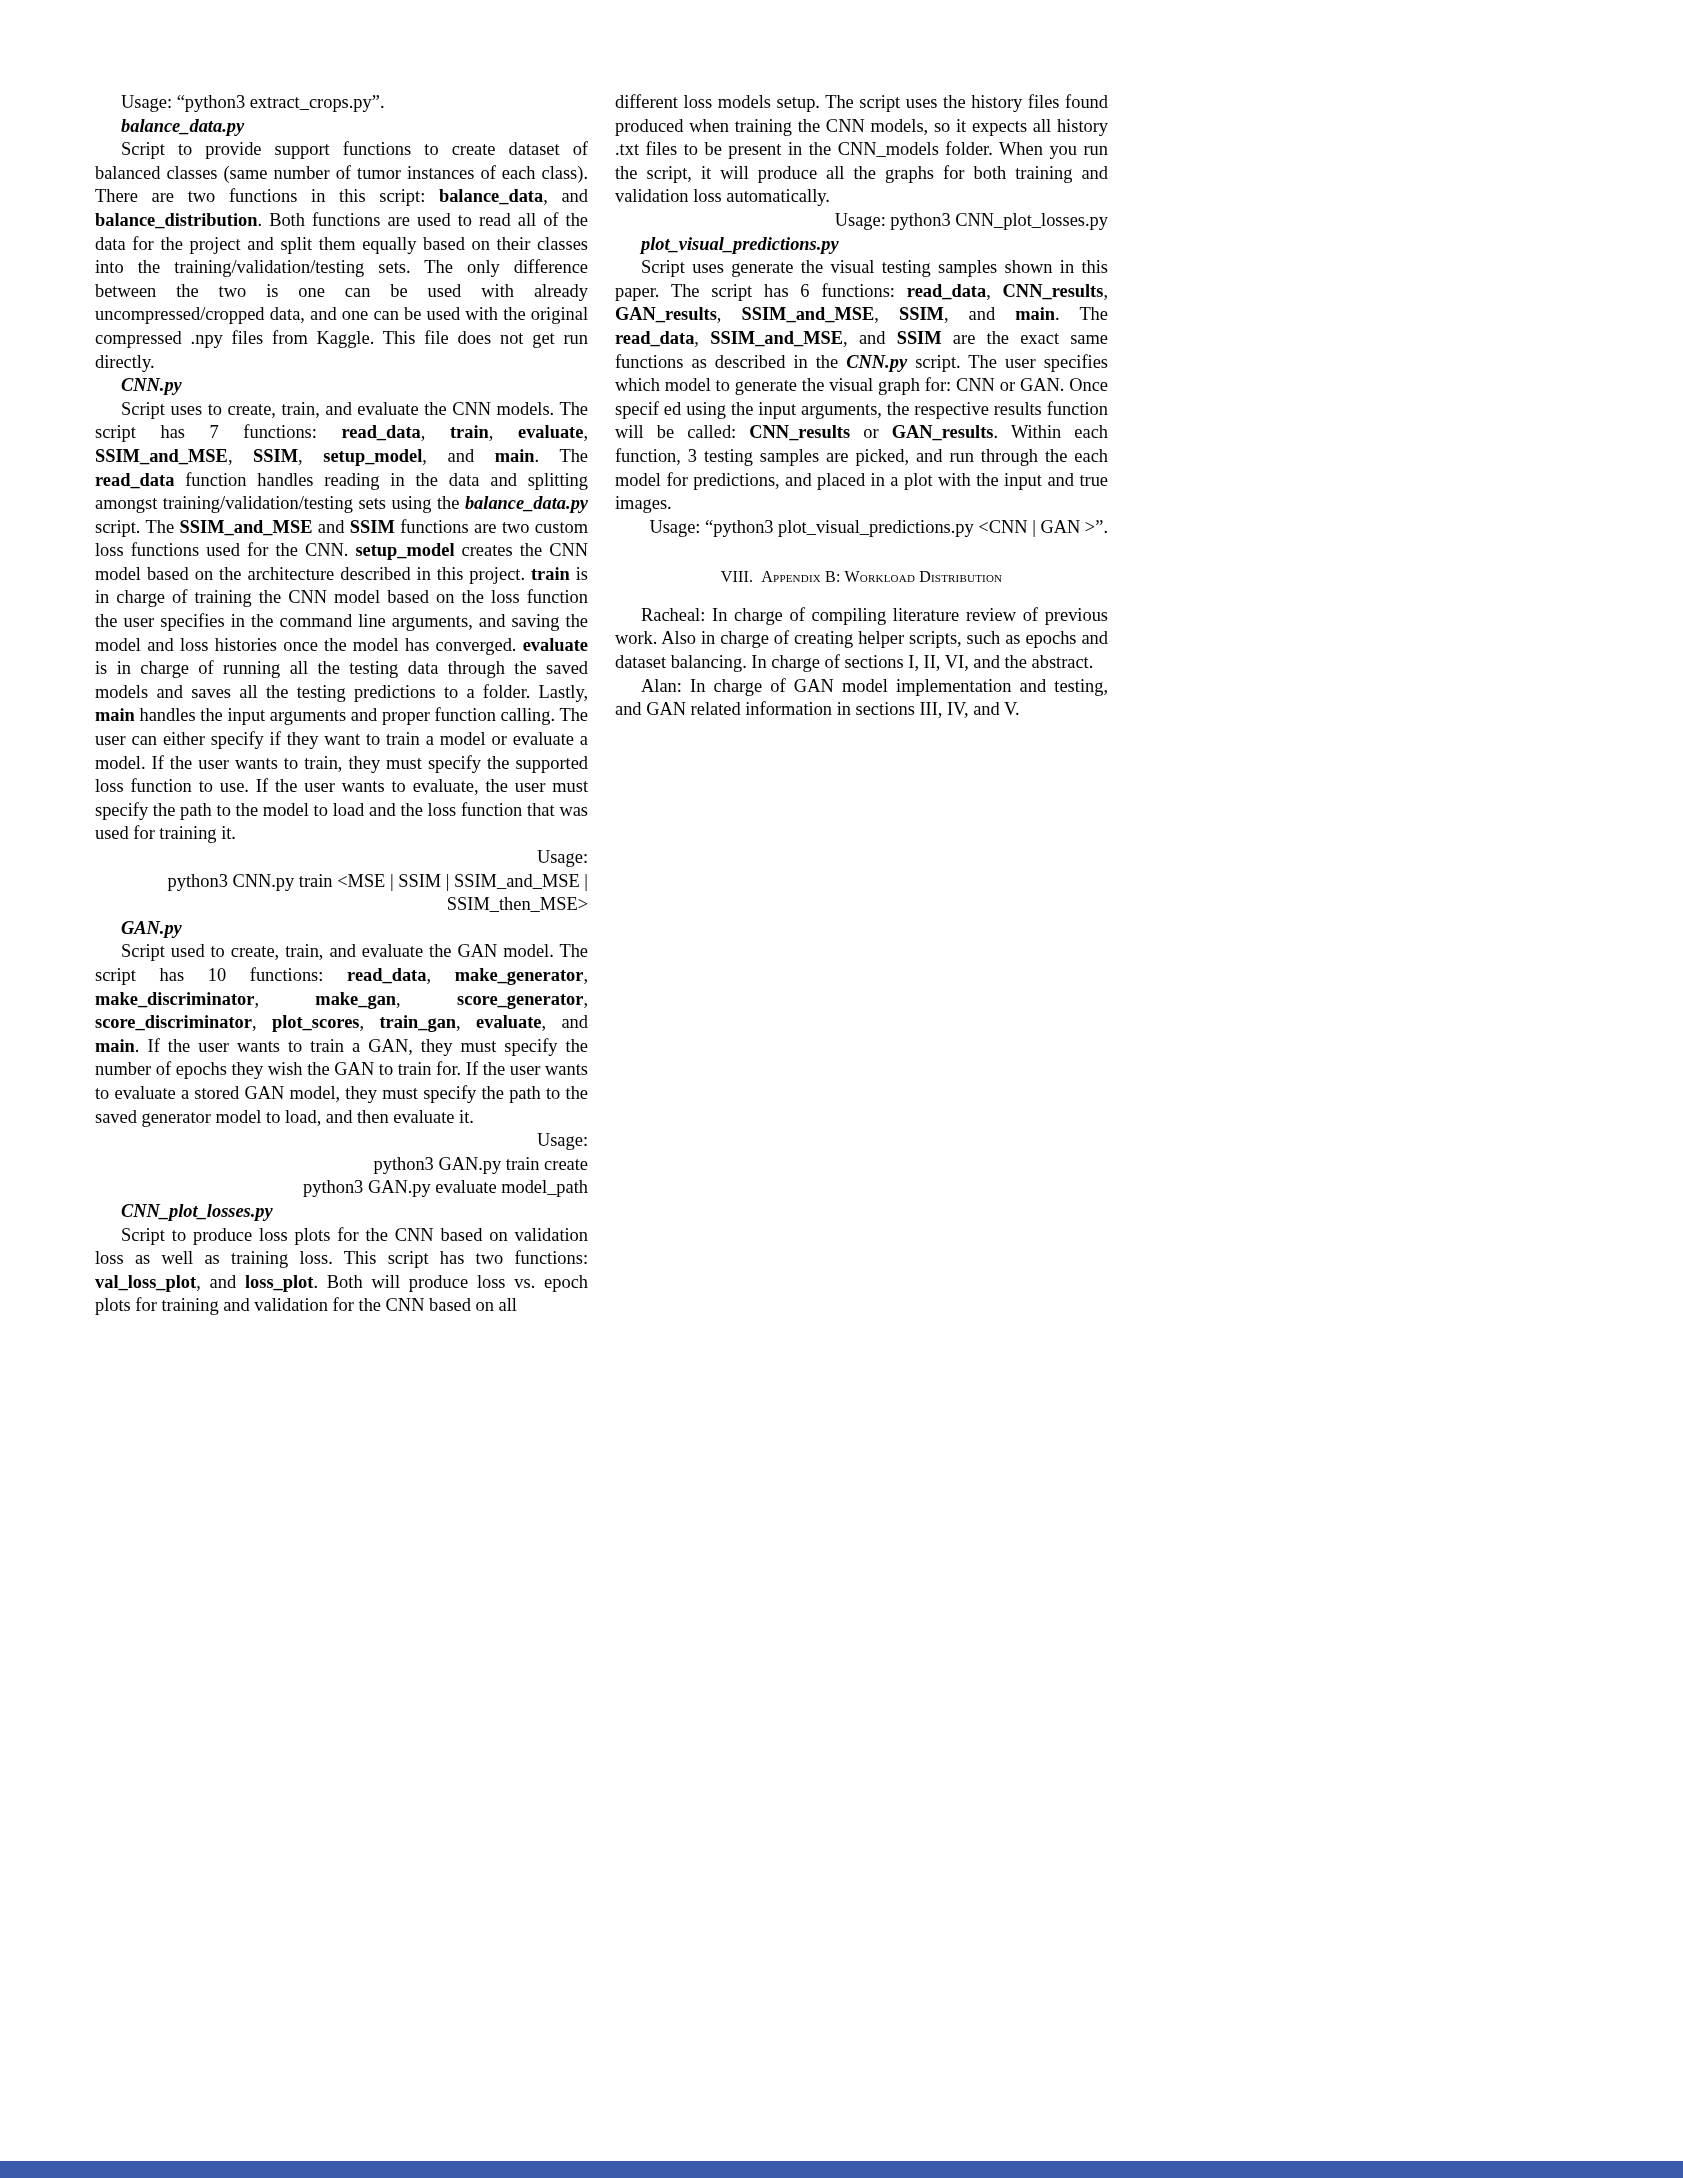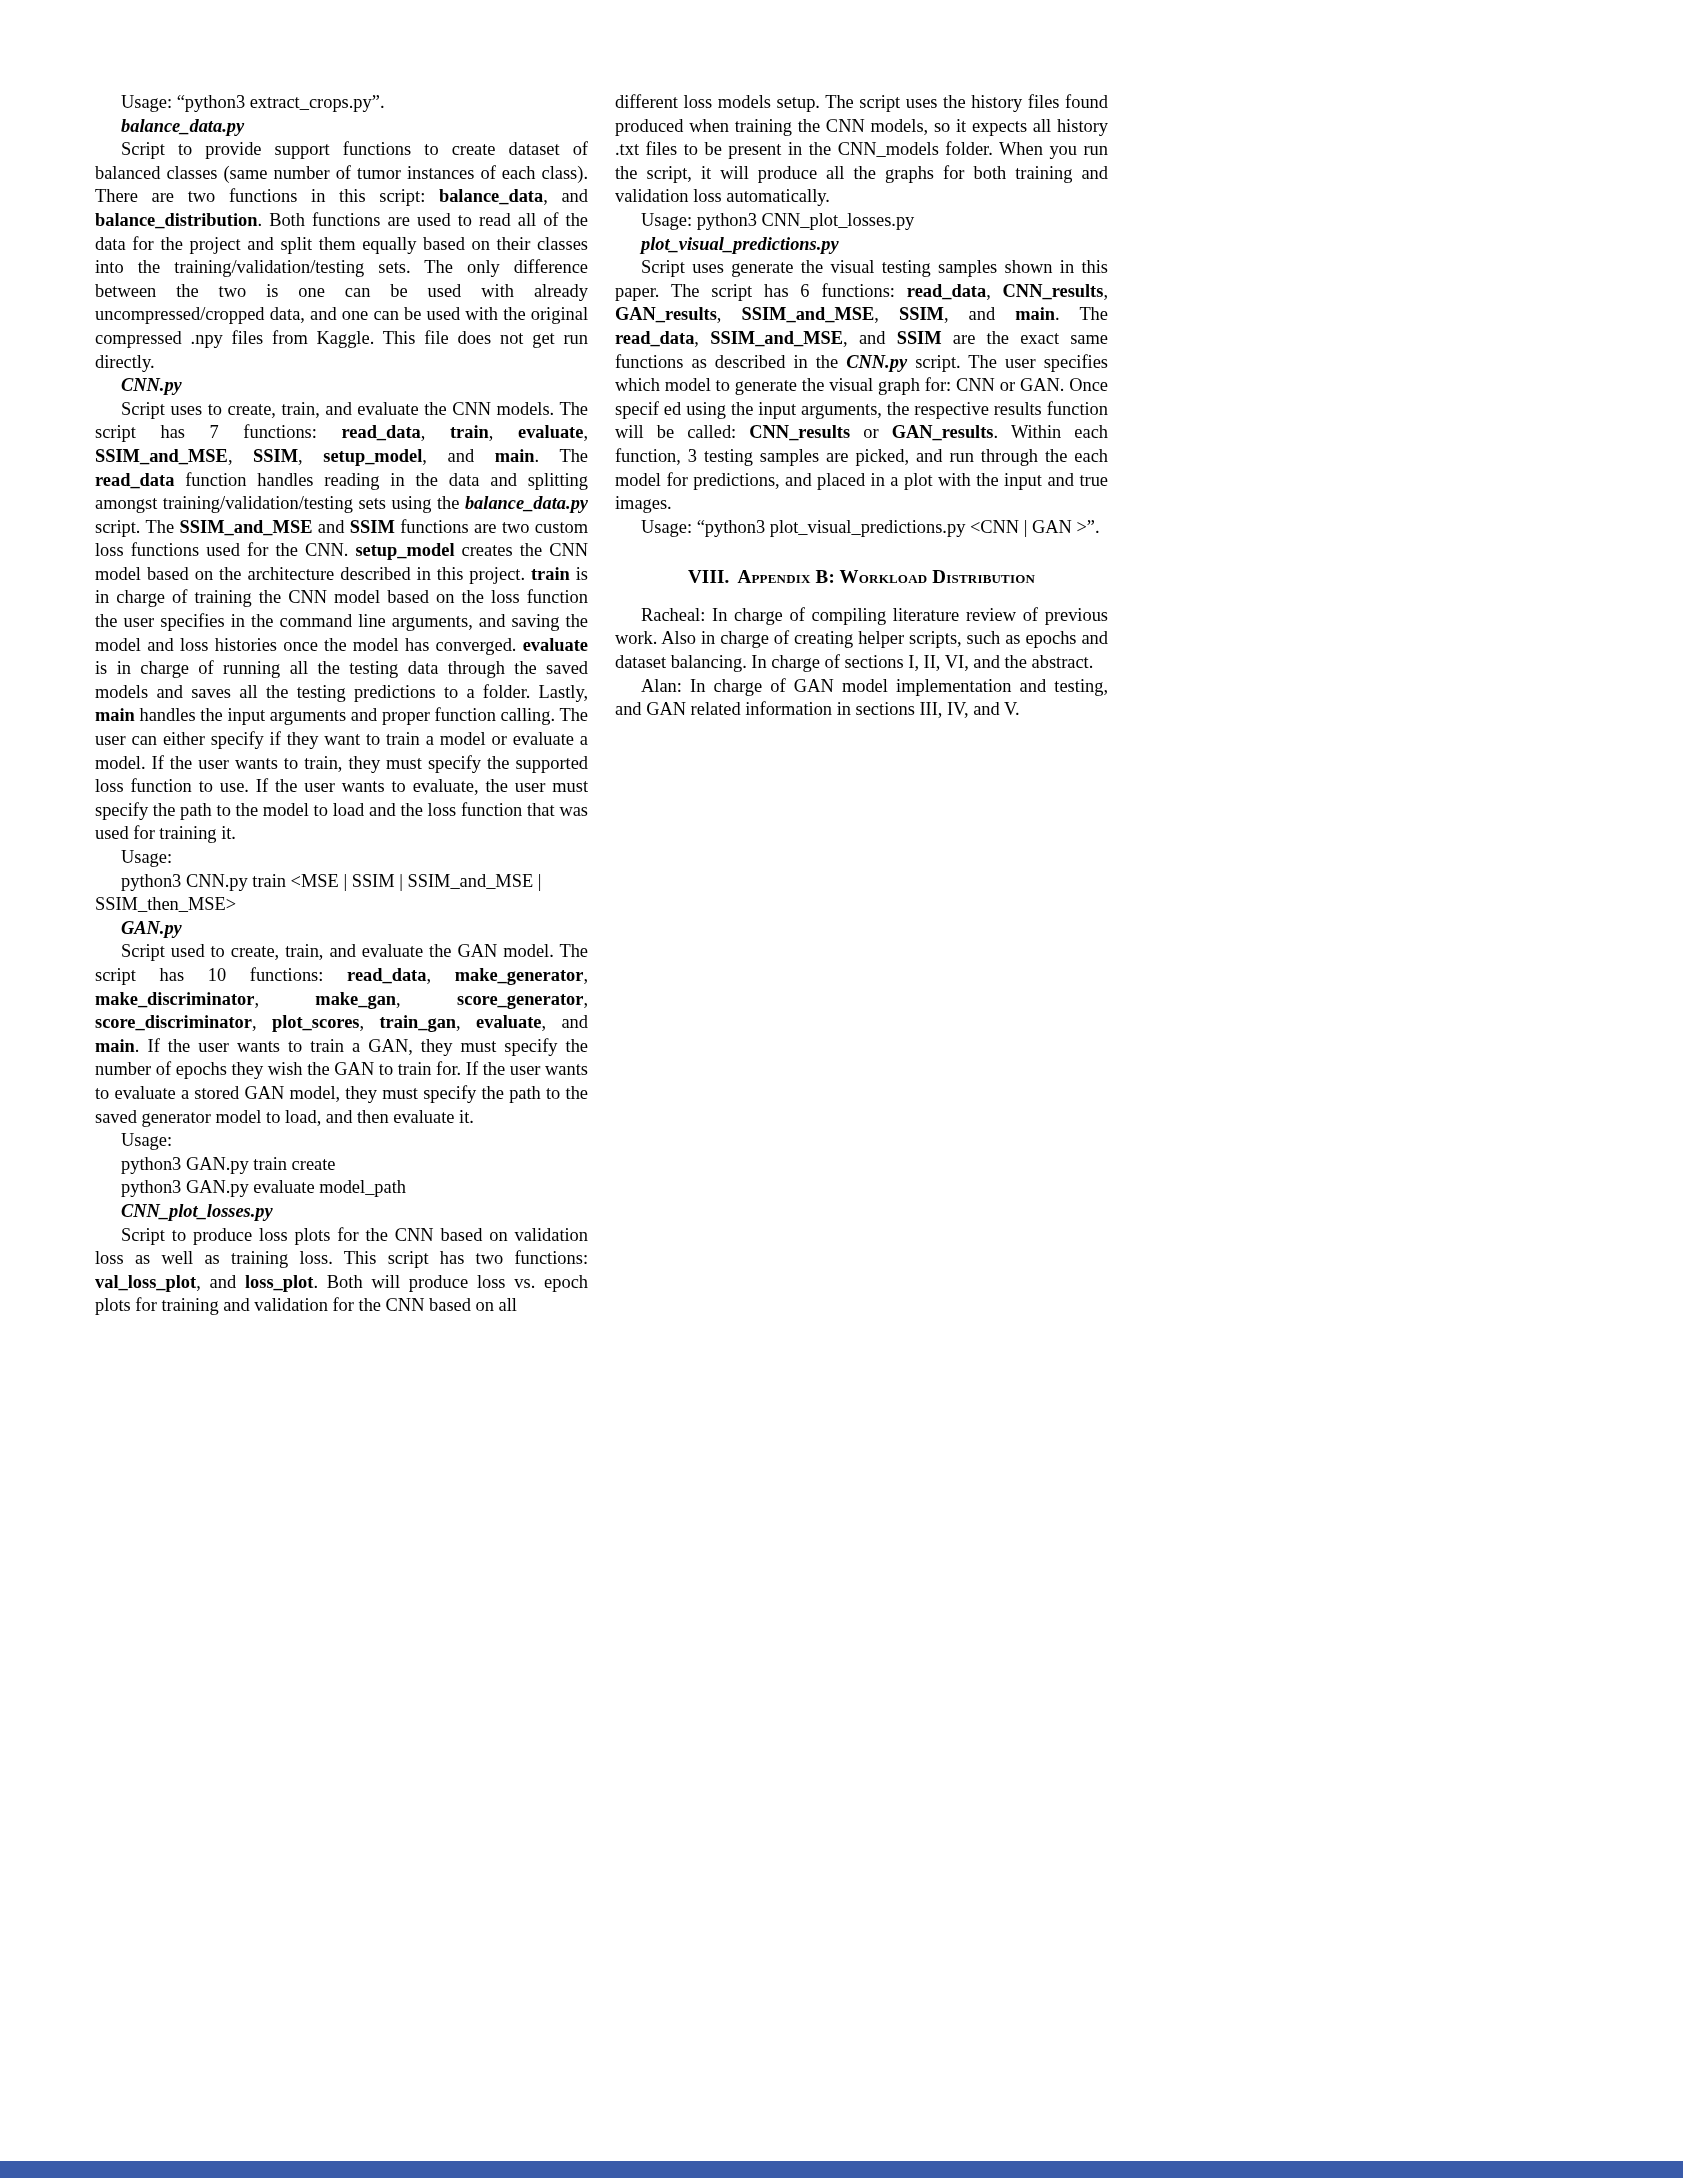--- a/index.html
+++ b/index.html
@@ -25,31 +25,31 @@
     width: 493px;
     font-size: 18.4px;
     line-height: 23.6px;
     text-align: justify;
   }
   p.para, p.func-heading {
     margin: 0;
     text-indent: 26px;
   }
   p.para.noindent { text-indent: 0; }
-  p.para.cmd { text-align: left; }
+  p.para.cmd { text-align: right; }
   p.func-heading {
     font-weight: bold;
     font-style: italic;
   }
   .b { font-weight: bold; }
   .i { font-style: italic; }
   h2.section-heading {
     margin: 26px 0 15px 0;
-    font-size: 19px;
-    font-weight: bold;
+    font-size: 16px;
+    font-weight: normal;
     text-align: center;
     letter-spacing: 0.2px;
   }
   h2.section-heading .smallcaps { font-variant: small-caps; }
   h2.section-heading .secnum { margin-right: 8px; }
   .bottom-bar {
     position: absolute;
     left: 0;
     bottom: 0;
     width: 1683px;

